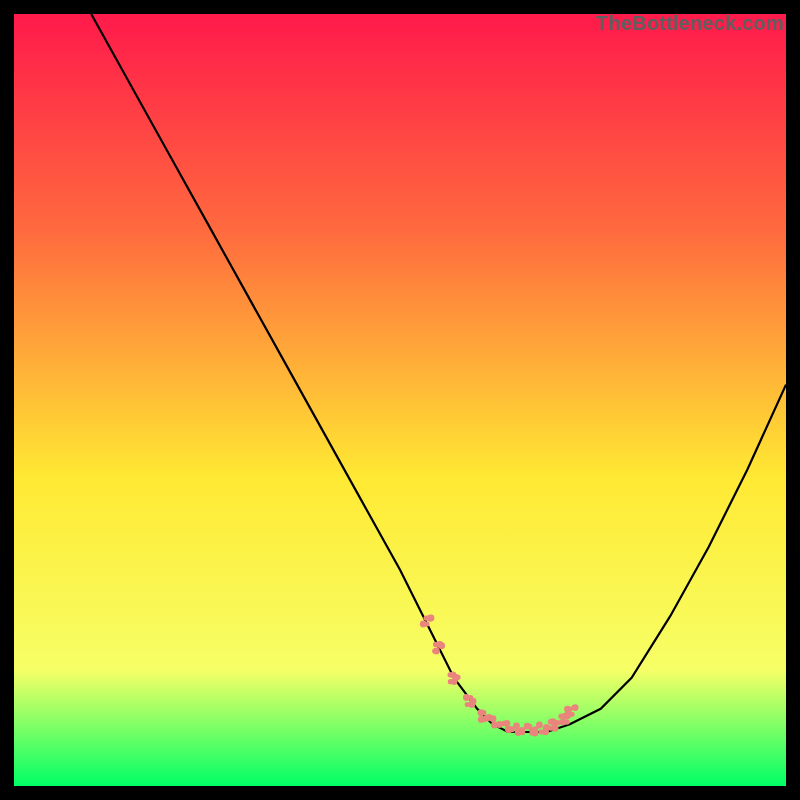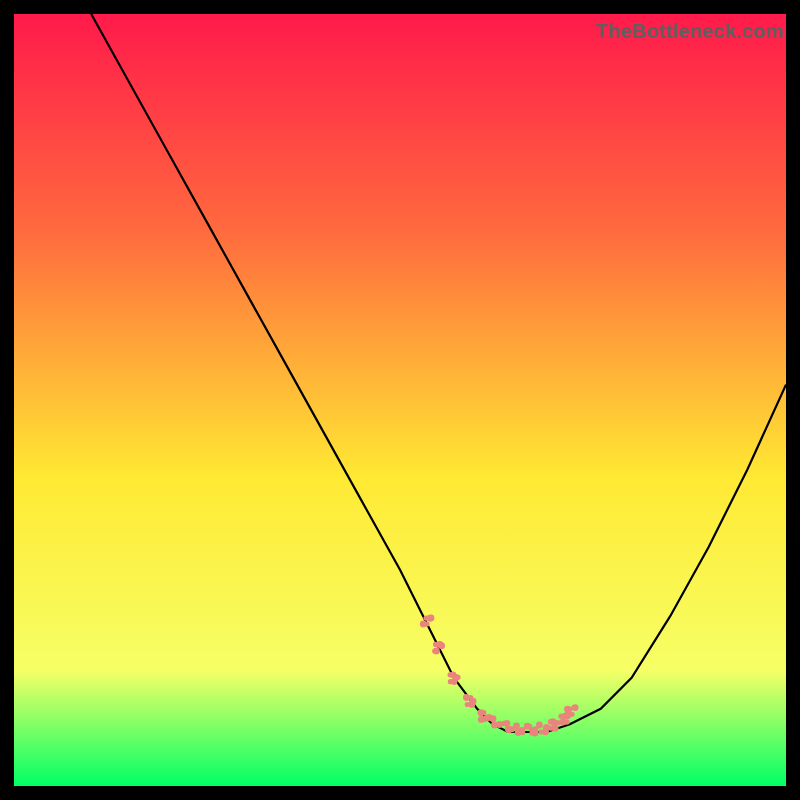--- a/index.html
+++ b/index.html
@@ -13,21 +13,21 @@
   .frame {
     position: absolute;
     left: 14px;
     top: 14px;
     width: 772px;
     height: 772px;
     background: #000;
   }
   .watermark {
     position: absolute;
-    top: 20px;
+    top: 12px;
     right: 16px;
     font-family: Arial, Helvetica, sans-serif;
     font-size: 20px;
     font-weight: 600;
     color: #5f5f5f;
     letter-spacing: 0.2px;
   }
   svg {
     display: block;
   }

